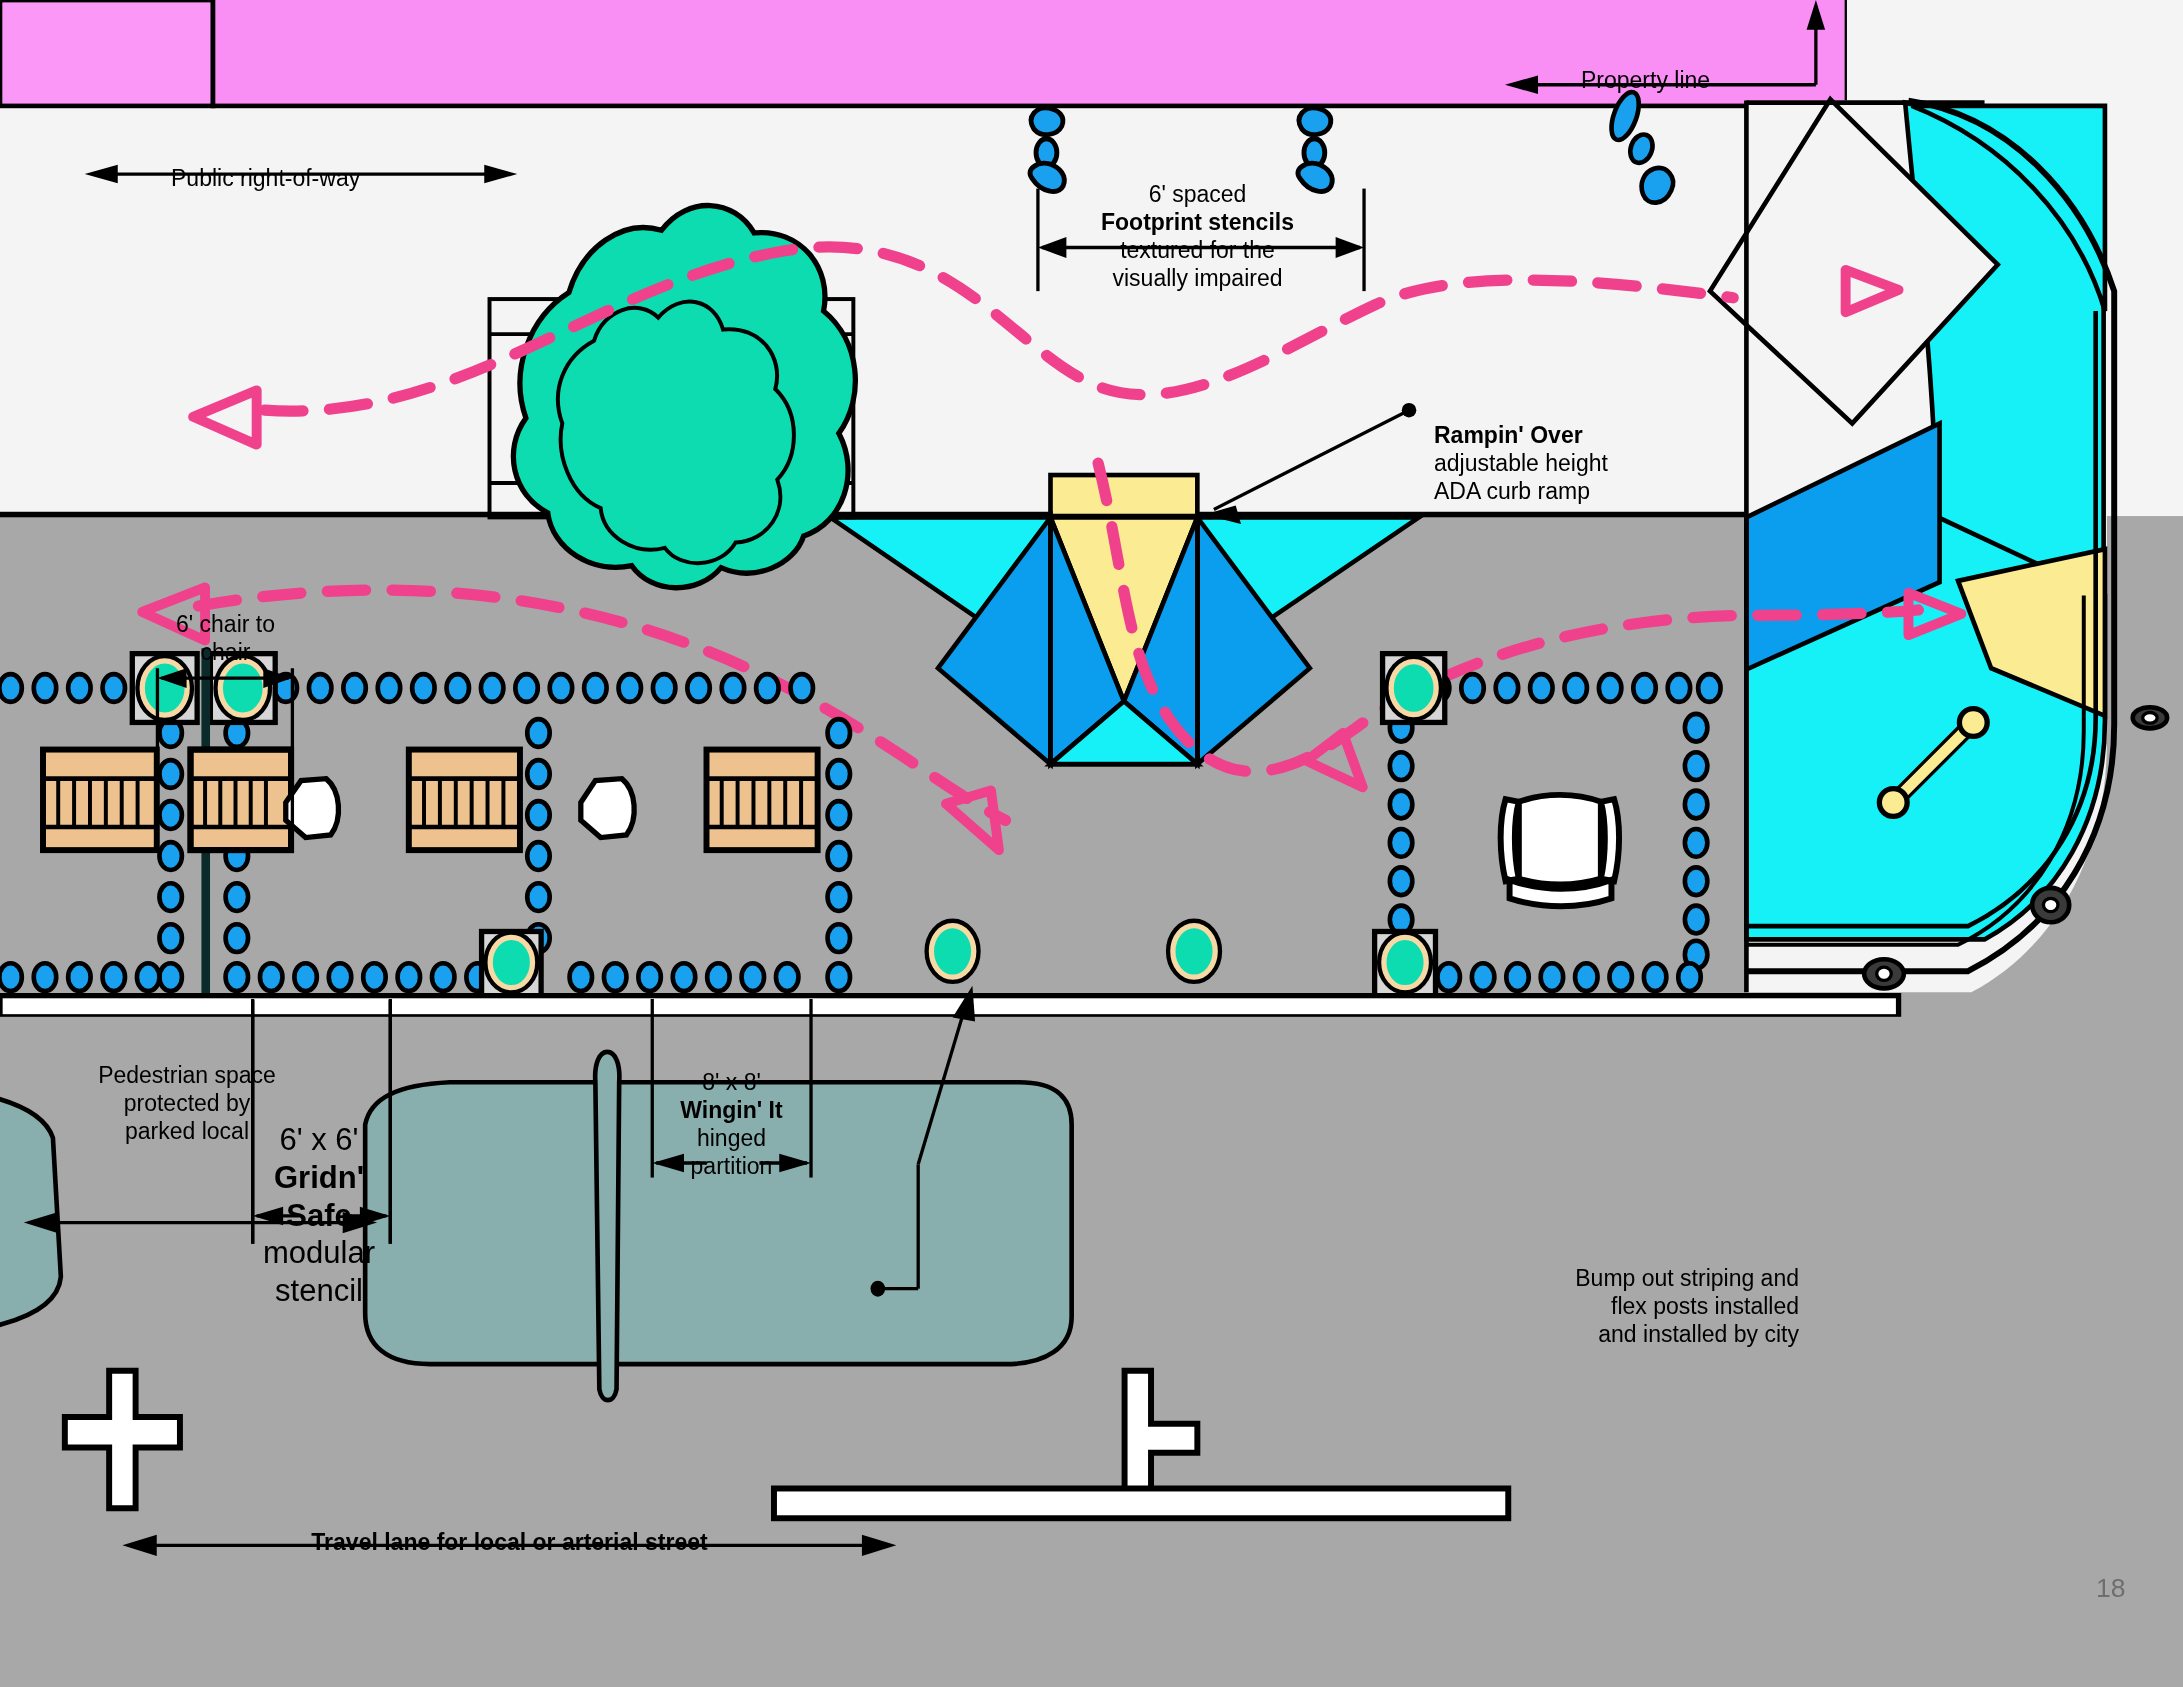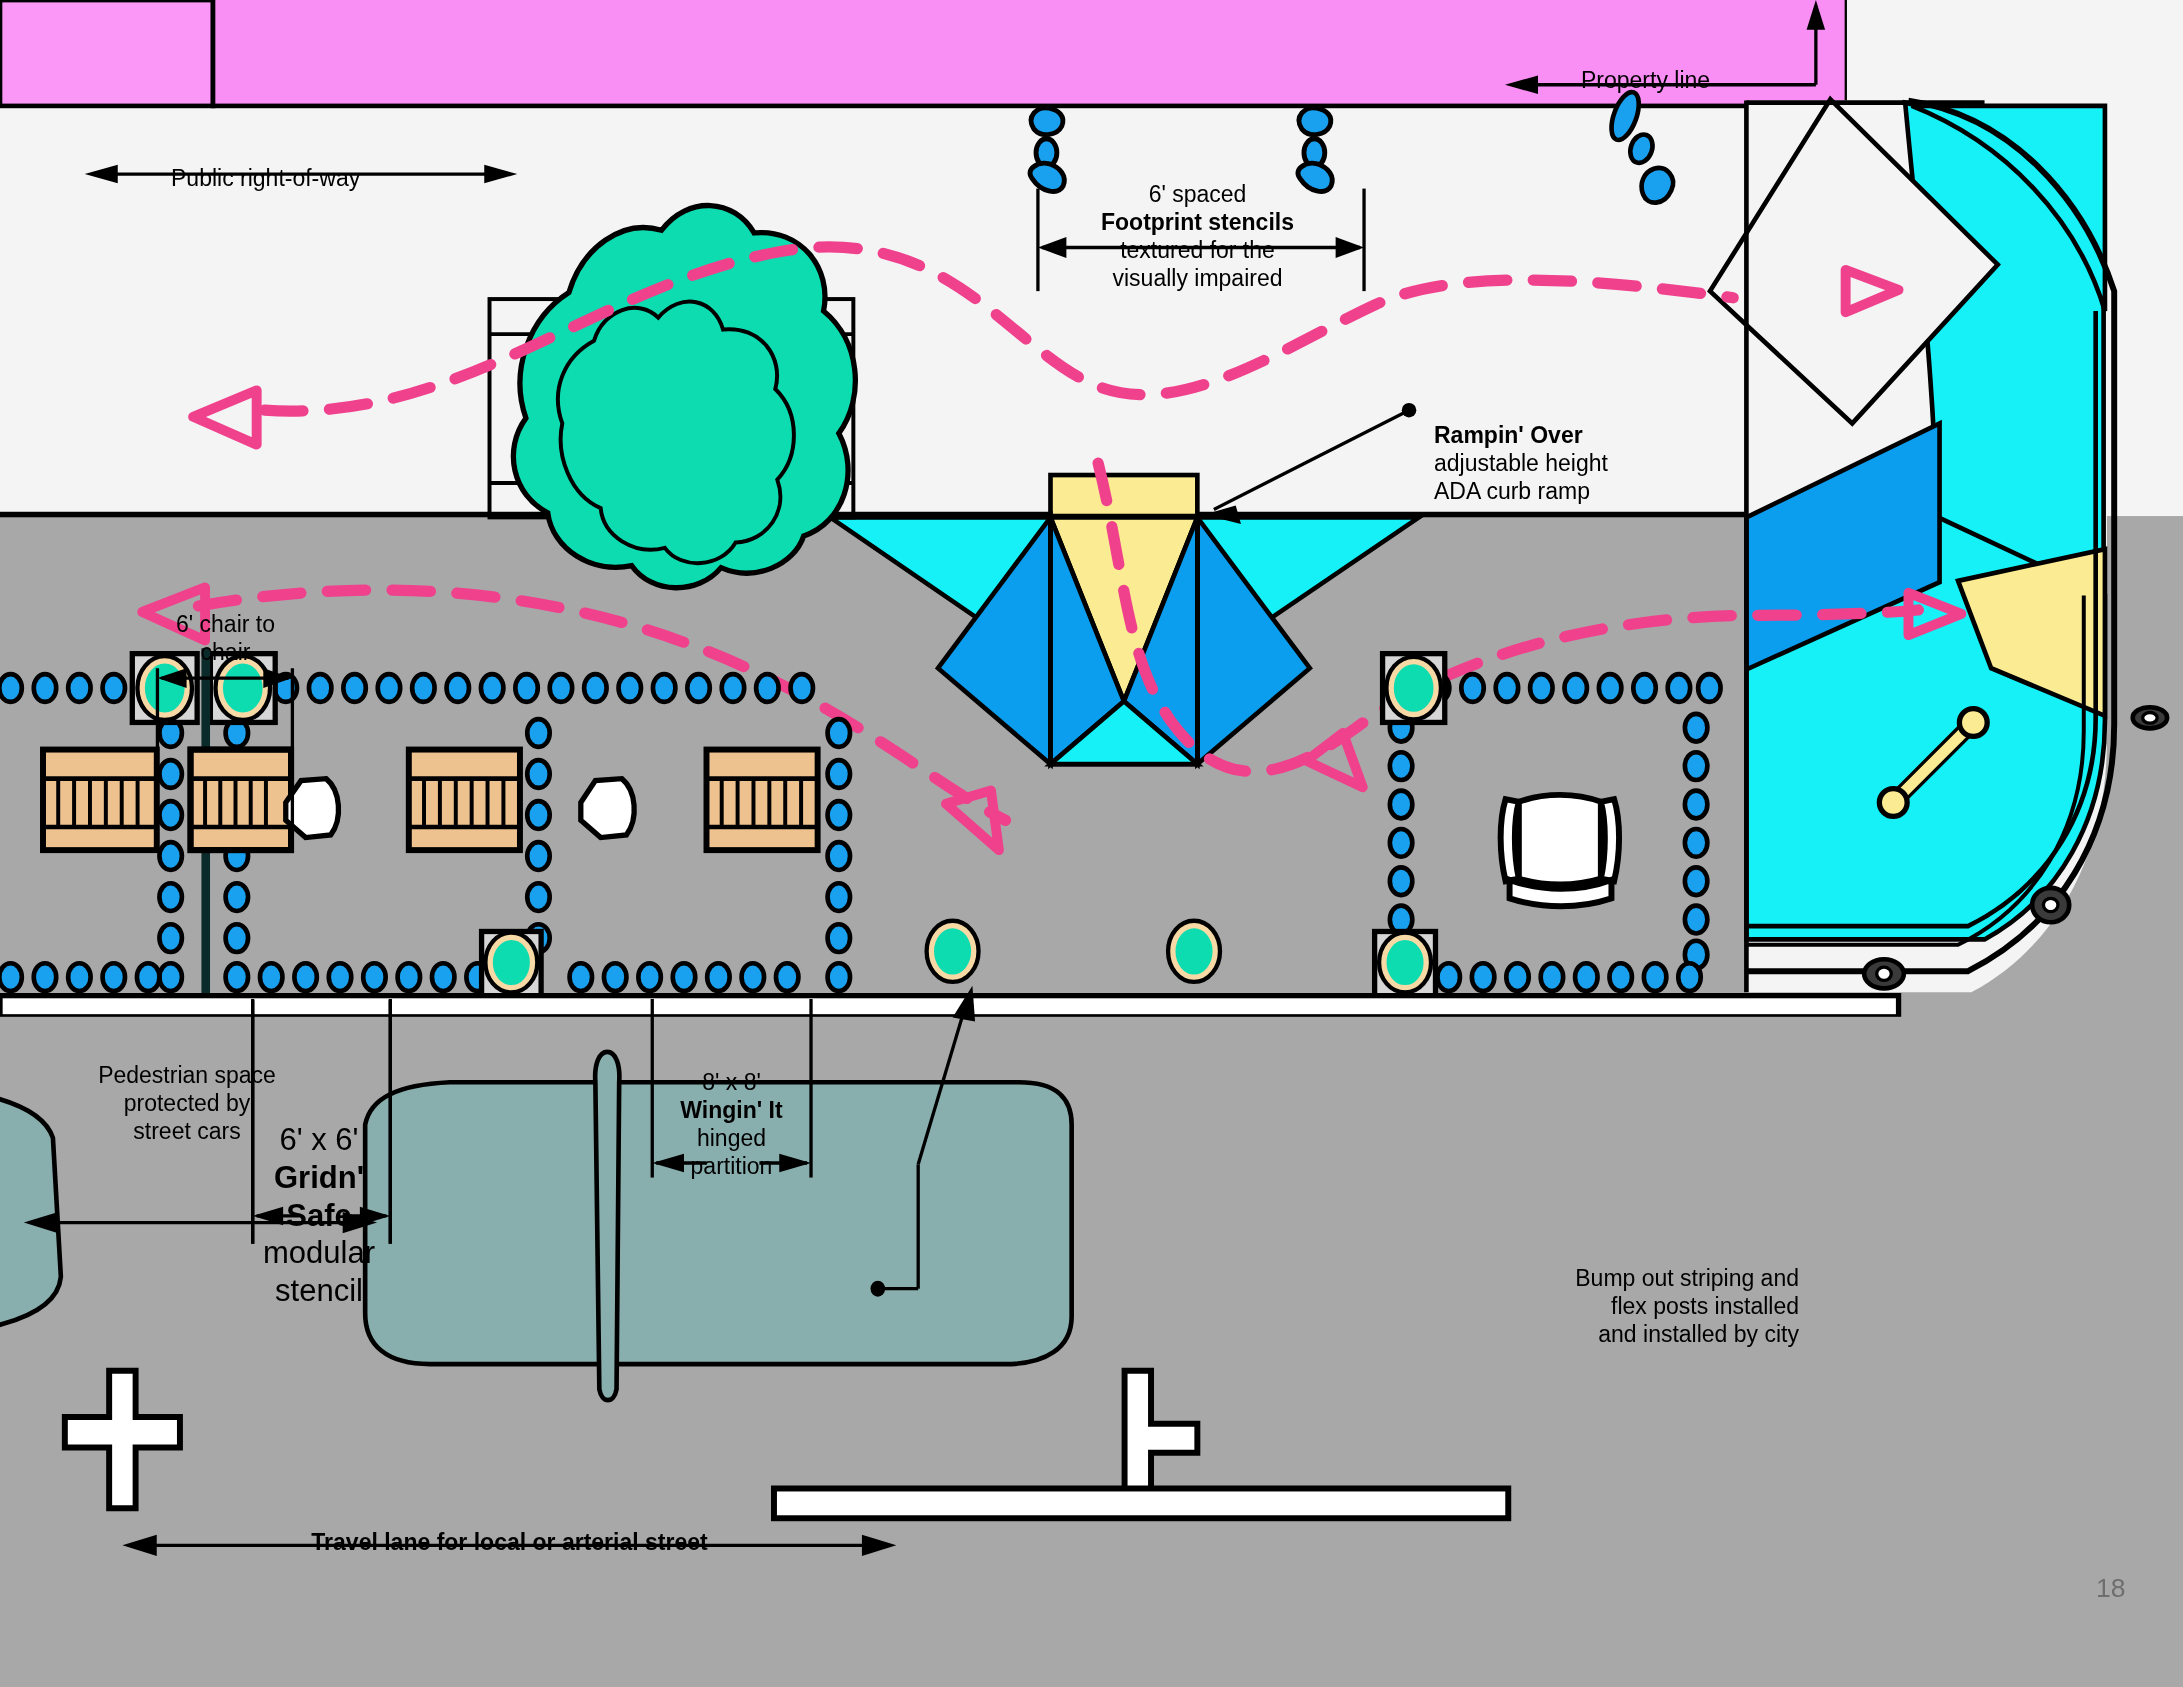--- a/index.html
+++ b/index.html
@@ -519,21 +519,21 @@
   <div>ADA curb ramp</div>
 </div>
 
 <div class="lbl c" style="left:152px; top:610px; width:147px; font-size:23px;">
   <span>6' chair to chair</span>
 </div>
 
 <div class="lbl c" style="left:38px; top:1061px; width:298px; font-size:23px;">
   <div>Pedestrian space</div>
   <div>protected by</div>
-  <div>street cars</div>
+  <div>parked local</div>
 </div>
 
 <div class="lbl c" style="left:250px; top:1121px; width:138px; font-size:31px;">
   <div>6' x 6'</div>
   <div class="b">Gridn' Safe</div>
   <div>modular</div>
   <div>stencil</div>
 </div>
 
 <div class="lbl c" style="left:652px; top:1068px; width:159px; font-size:23px;">

